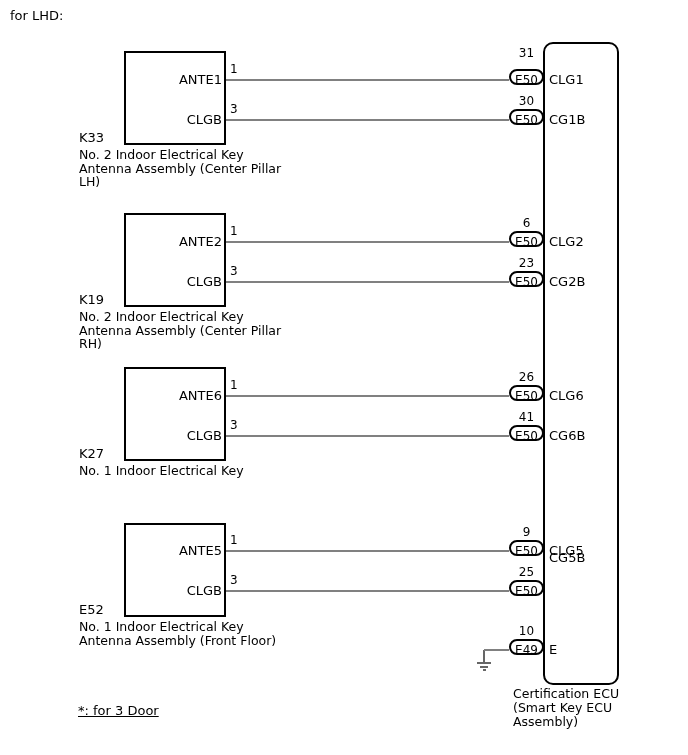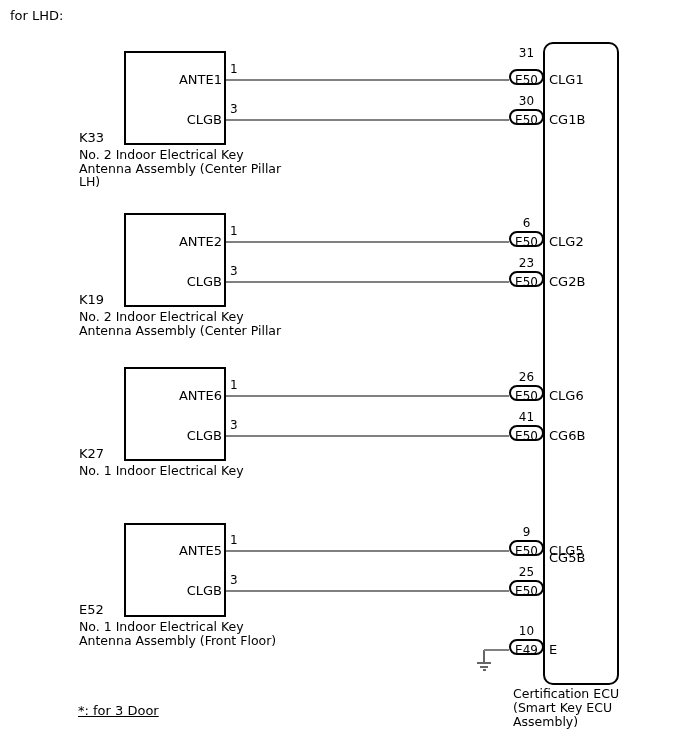--- a/index.html
+++ b/index.html
@@ -74,20 +74,21 @@
   <div class="wire" style="top:119px"></div>
   <div class="txt ecu-no" style="top:94px">30</div>
   <div class="oval" style="top:109px">E50</div>
   <div class="txt term" style="top:111px">CG1B</div>
 
   <div class="comp-box" style="top:213px"></div>
   <div class="txt code" style="top:293px">K19</div>
   <div class="desc" style="top:310px">
     <div>No. 2 Indoor Electrical Key</div>
     <div>Antenna Assembly (Center Pillar</div>
+    <div>RH)</div>
   </div>
 
   <div class="txt sig" style="top:233px">ANTE2</div>
   <div class="txt pin-no" style="top:224px">1</div>
   <div class="wire" style="top:241px"></div>
   <div class="txt ecu-no" style="top:216px">6</div>
   <div class="oval" style="top:231px">E50</div>
   <div class="txt term" style="top:233px">CLG2</div>
 
   <div class="txt sig" style="top:273px">CLGB</div>

